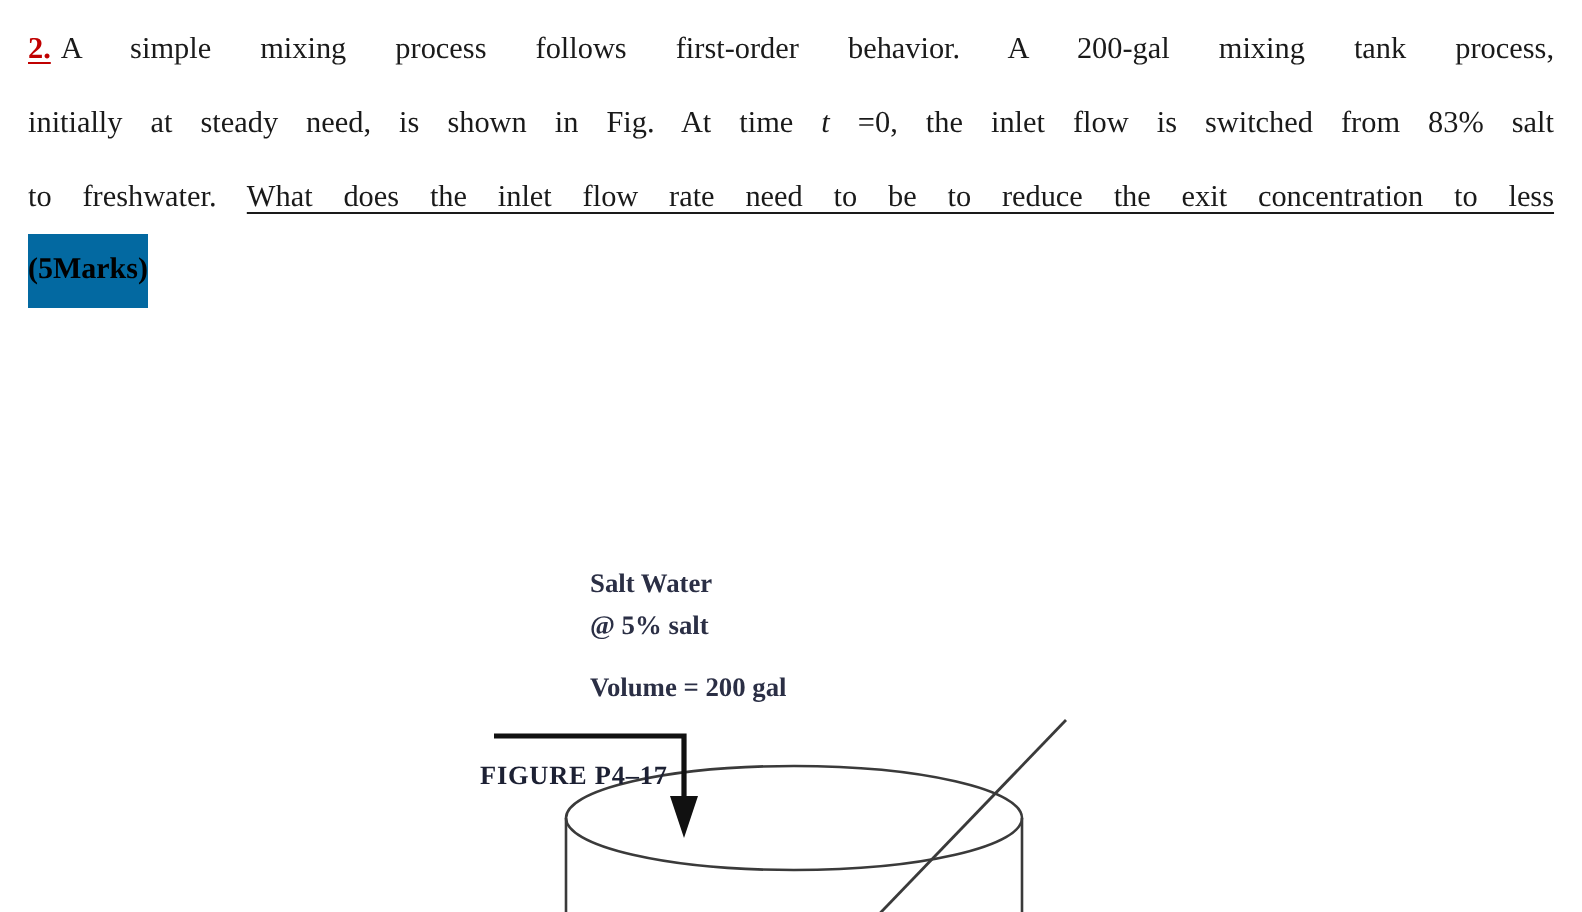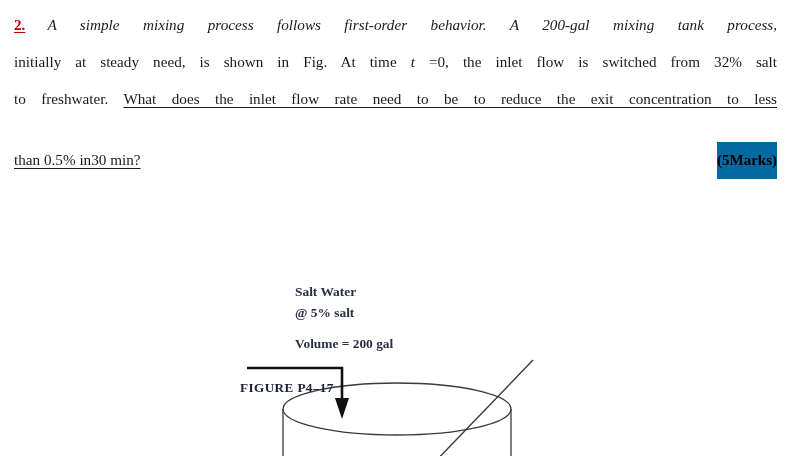--- a/index.html
+++ b/index.html
@@ -96,33 +96,32 @@
     fill: #1c2033;
     letter-spacing: 0.4px;
   }
 </style>
 </head>
 <body>
 
 <div id="question-block">
 
   <div class="qline justify">
-    <span class="qnum">2.</span><span style="margin-left:22px;font-style:italic;">A simple mixing process follows first-order behavior. A 200-gal mixing tank process,</span>
+    <span class="qnum">2.</span><span style="margin-left:5px;">A simple mixing process follows first-order behavior. A 200-gal mixing tank process,</span>
   </div>
 
   <div class="qline justify">
-    <span>initially at steady need, is shown in Fig. At time </span><span class="ital">t</span><span> =0, the inlet flow is switched from 32% salt</span>
+    <span>initially at steady need, is shown in Fig. At time </span><span class="ital">t</span><span> =0, the inlet flow is switched from 83% salt</span>
   </div>
 
   <div class="qline justify">
     <span>to freshwater. </span><span class="uline">What does the inlet flow rate need to be to reduce the exit concentration to less</span>
   </div>
 
   <div class="qline" id="line4">
-    <span class="uline">than 0.5% in30 min?</span>
     <span class="marks">(5Marks)</span>
   </div>
 
 </div>
 
 <div id="figure">
   <svg width="791" height="306" viewBox="0 0 791 306" xmlns="http://www.w3.org/2000/svg">
 
     <path d="M 283 252 L 283 334" fill="none" stroke="#3a3a3a" stroke-width="1.3"></path>
 

